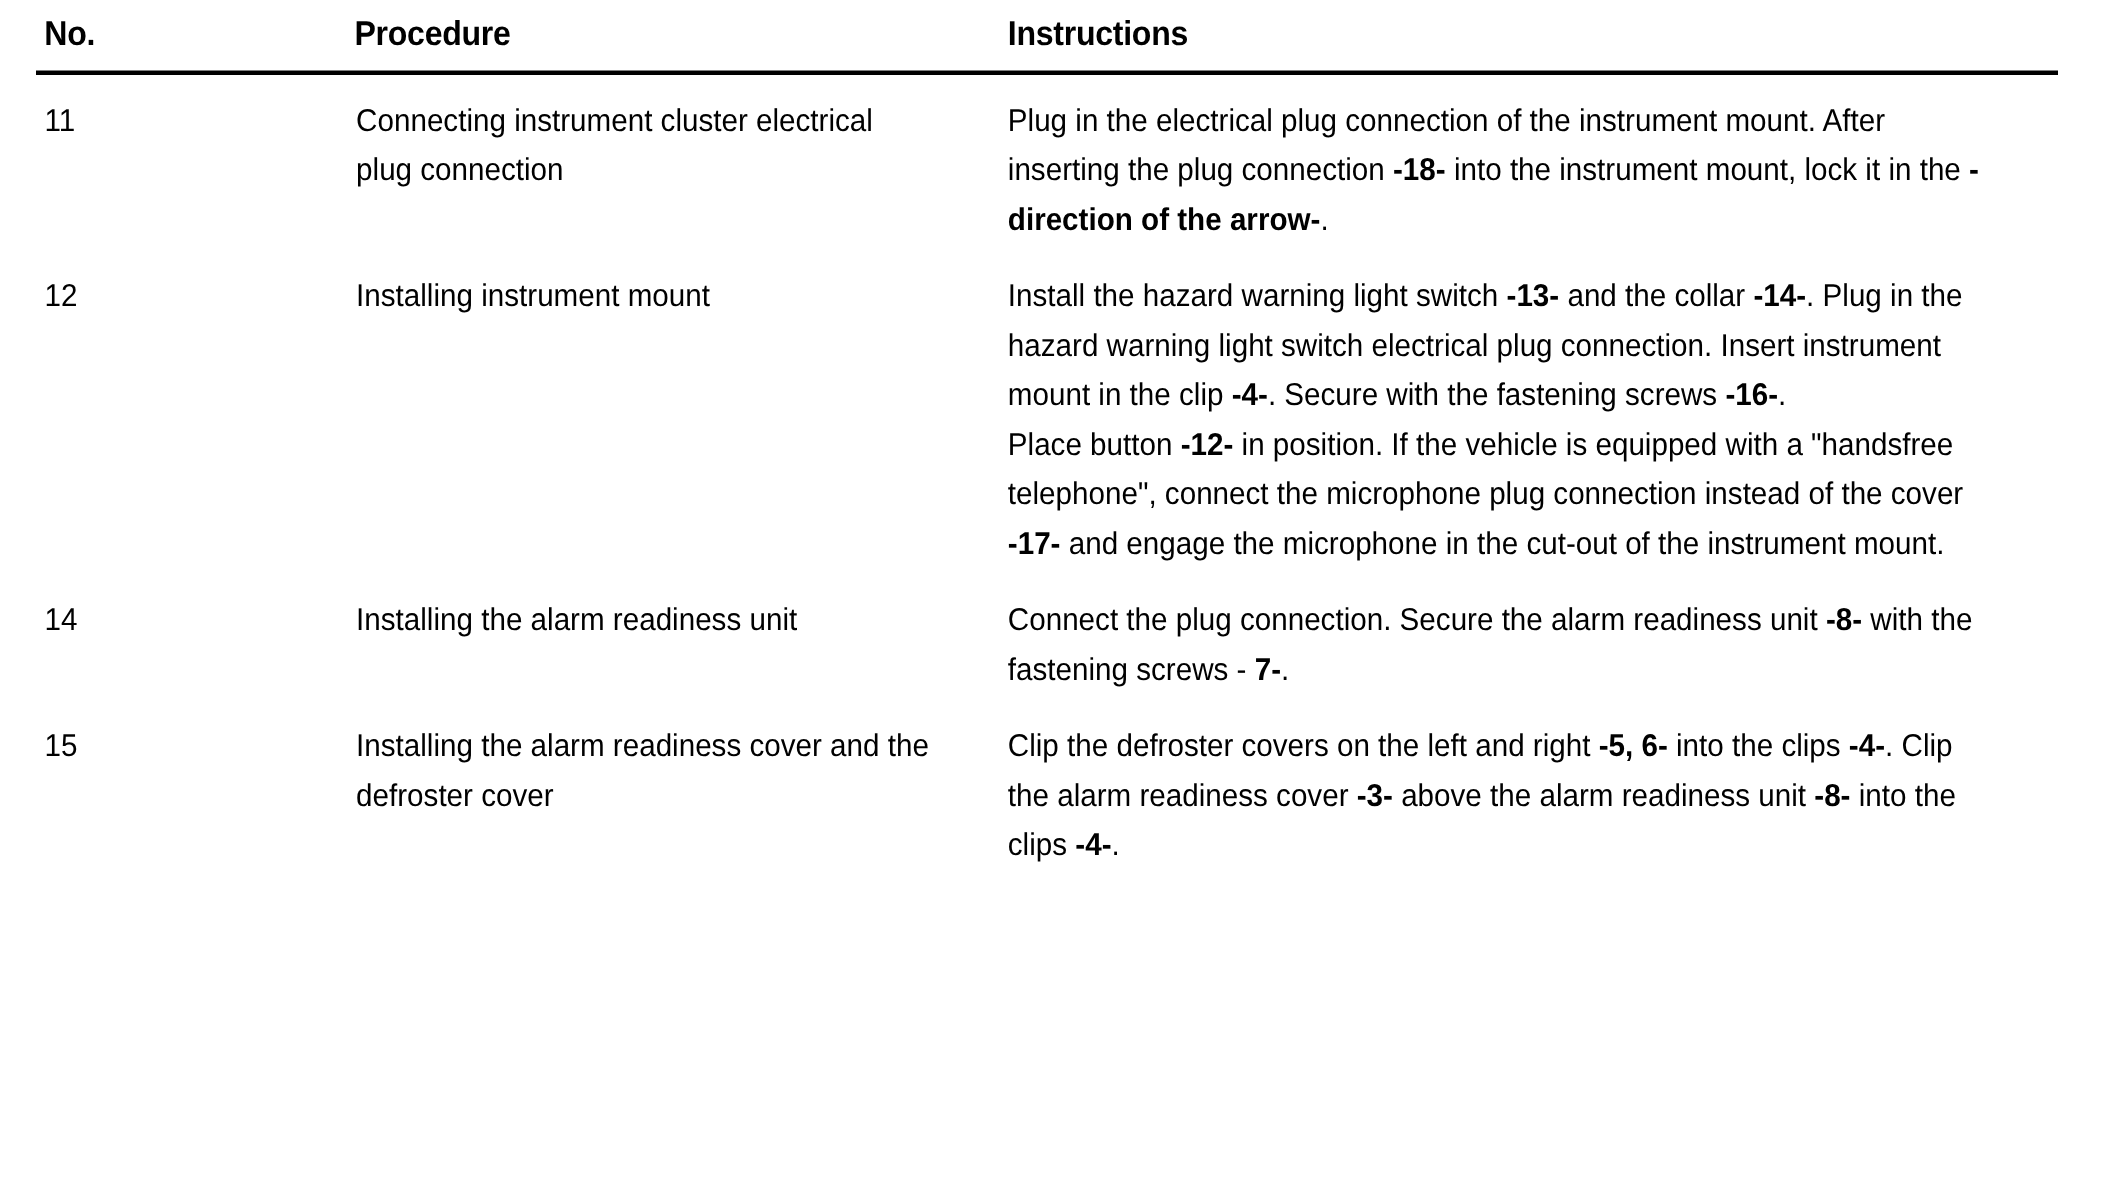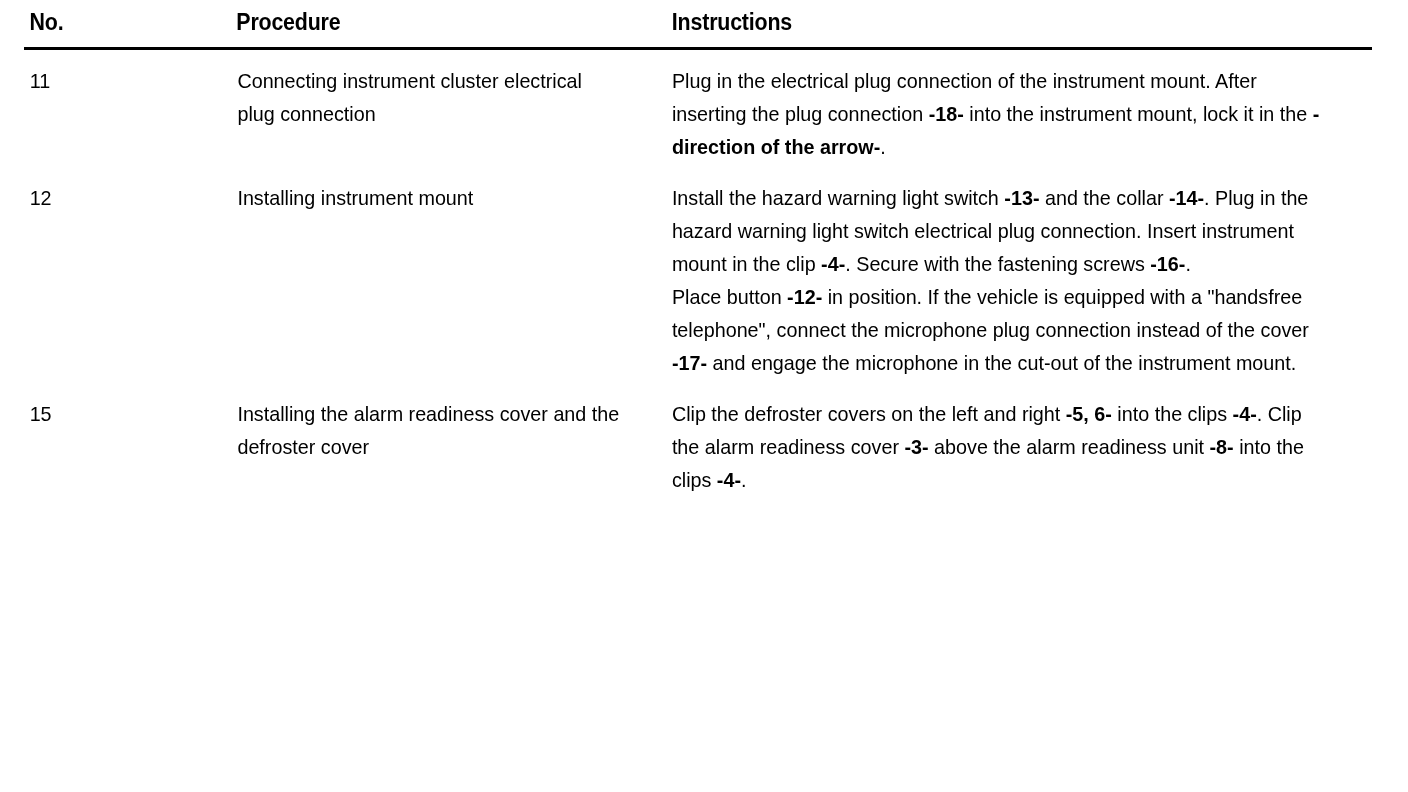--- a/index.html
+++ b/index.html
@@ -135,20 +135,25 @@
     <tr class="body-row gap-md">
           <td class="cell-no">11</td>
           <td class="cell-proc">Connecting instrument cluster electrical plug connection</td>
           <td class="cell-instr"><span>Plug in the electrical plug connection of the instrument mount. After inserting the plug connection </span><b>-18-</b><span> into the instrument mount, lock it in the </span><b>-direction of the arrow-</b><span>.</span></td>
         </tr>
         <tr class="body-row gap-md">
           <td class="cell-no">12</td>
           <td class="cell-proc">Installing instrument mount</td>
           <td class="cell-instr"><span>Install the hazard warning light switch </span><b>-13-</b><span> and the collar </span><b>-14-</b><span>. Plug in the hazard warning light switch electrical plug connection. Insert instrument mount in the clip </span><b>-4-</b><span>. Secure with the fastening screws </span><b>-16-</b><span>.</span><br><span>Place button </span><b>-12-</b><span> in position. If the vehicle is equipped with a "handsfree telephone", connect the microphone plug connection instead of the cover </span><b>-17-</b><span> and engage the microphone in the cut-out of the instrument mount.</span></td>
         </tr>
+        <tr class="body-row gap-md">
+          <td class="cell-no">14</td>
+          <td class="cell-proc">Installing the alarm readiness unit</td>
+          <td class="cell-instr"><span>Connect the plug connection. Secure the alarm readiness unit </span><b>-8-</b><span> with the fastening screws - </span><b>7-</b><span>.</span></td>
+        </tr>
         <tr class="body-row gap-last">
           <td class="cell-no">15</td>
           <td class="cell-proc">Installing the alarm readiness cover and the defroster cover</td>
           <td class="cell-instr"><span>Clip the defroster covers on the left and right </span><b>-5, 6-</b><span> into the clips </span><b>-4-</b><span>. Clip the alarm readiness cover </span><b>-3-</b><span> above the alarm readiness unit </span><b>-8-</b><span> into the clips </span><b>-4-</b><span>.</span></td>
         </tr>
       </tbody>
   </table>
 
 </div>
 

